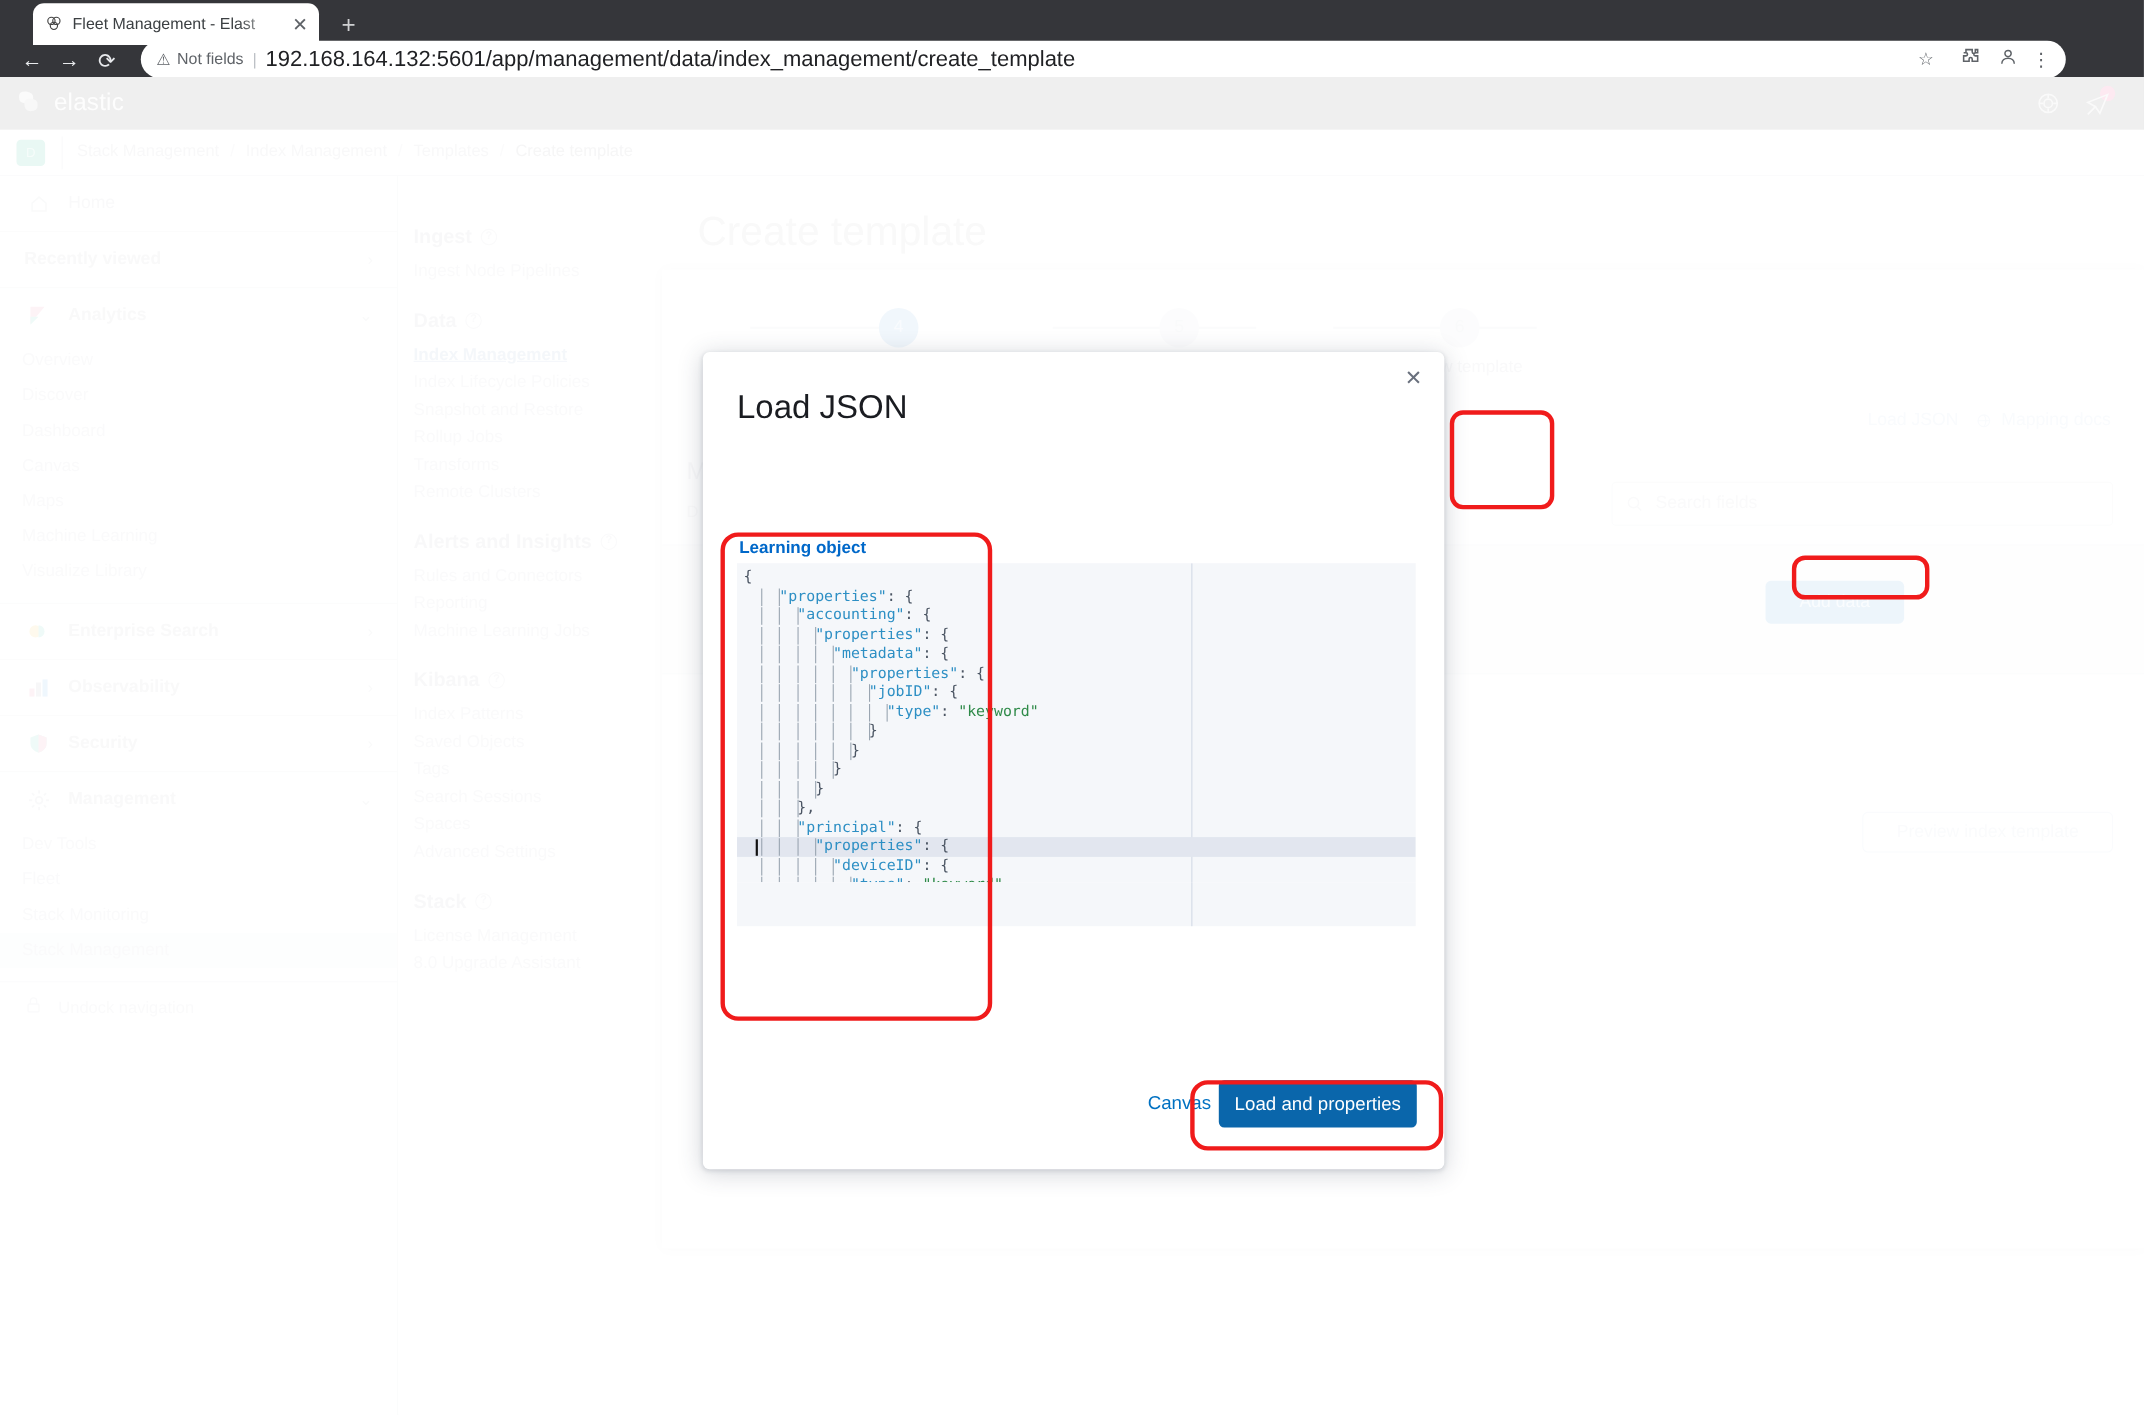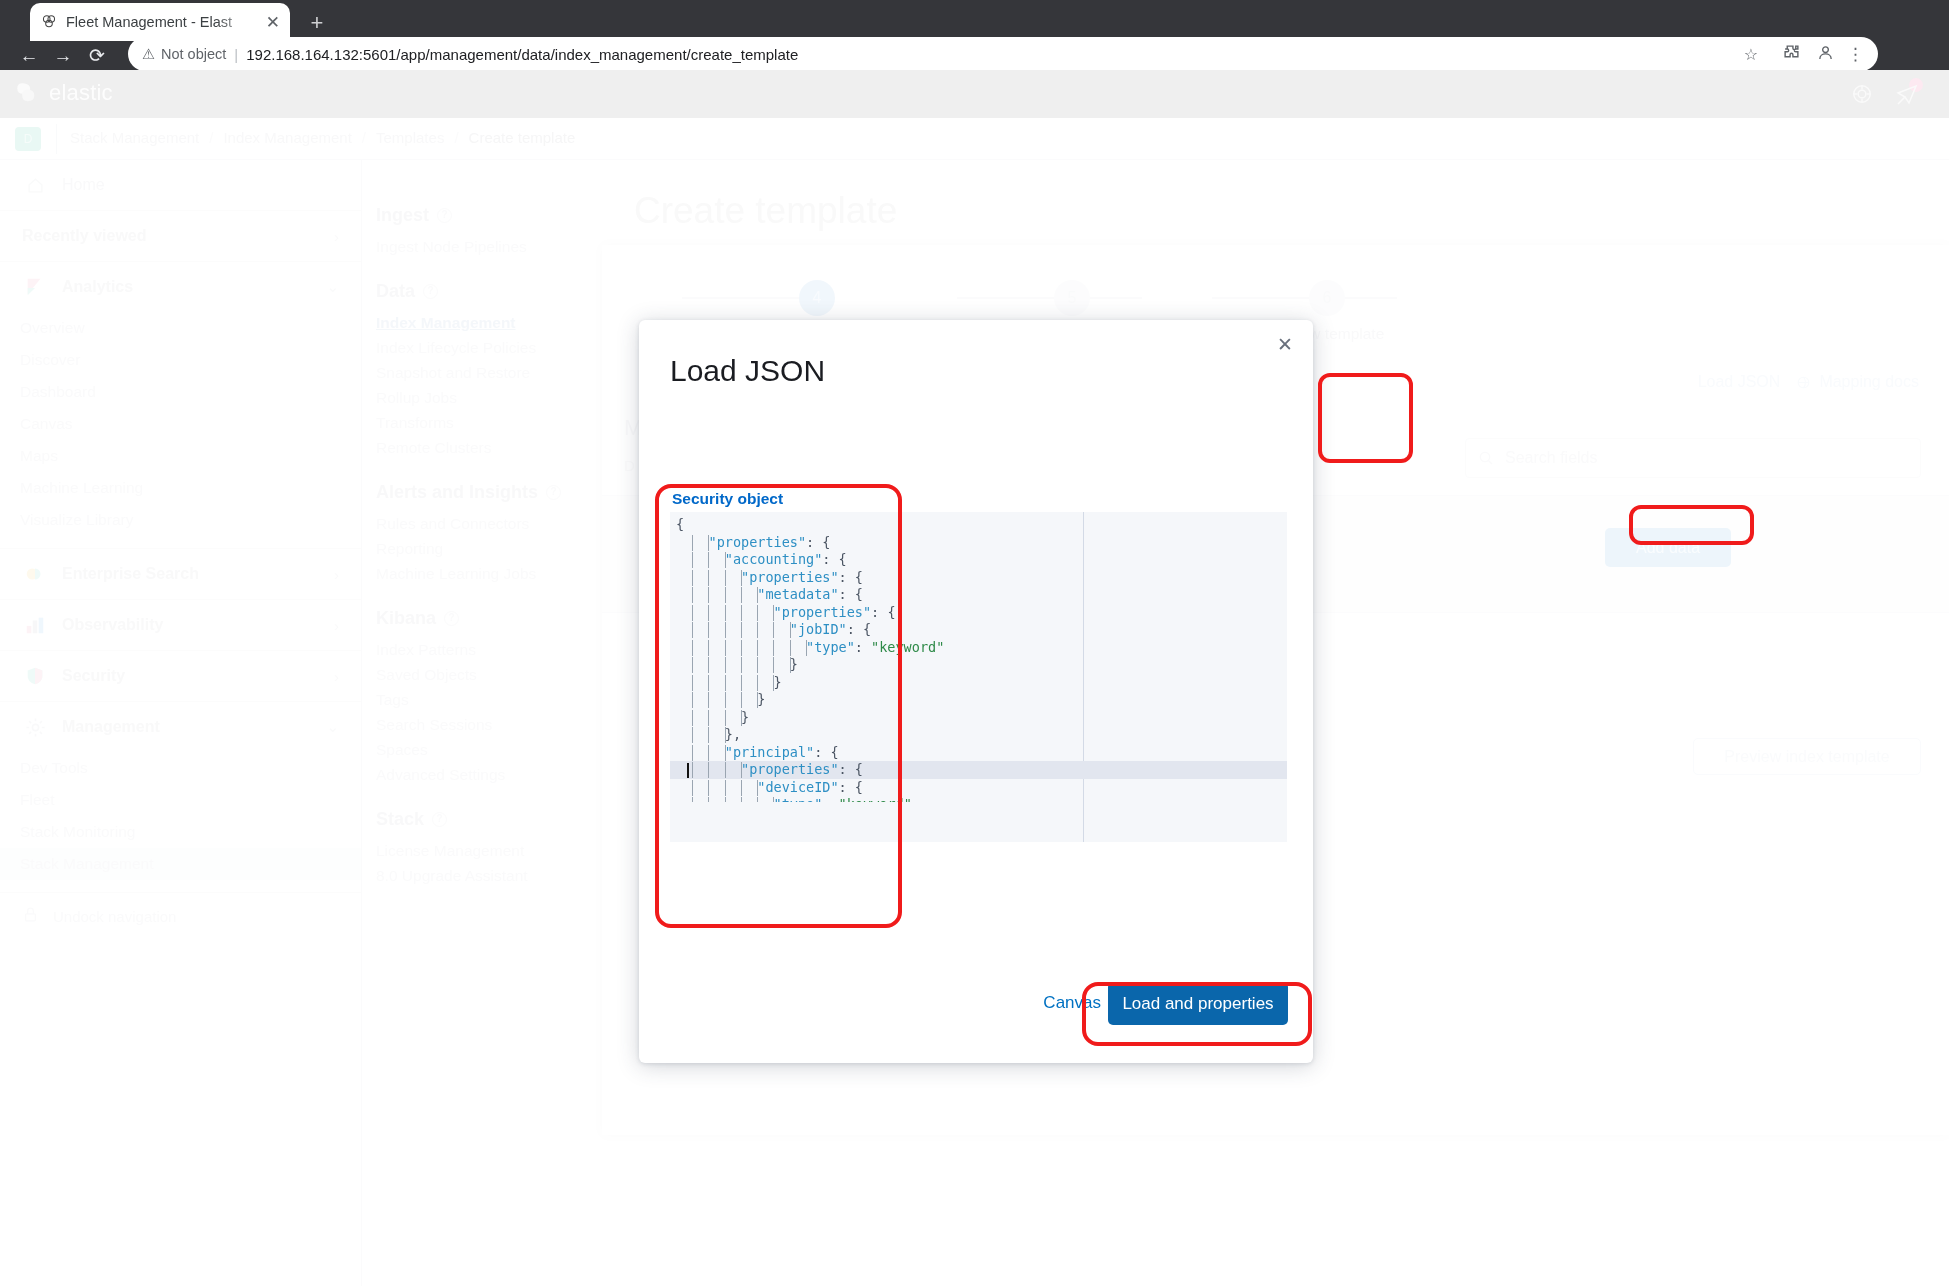--- a/index.html
+++ b/index.html
@@ -30,21 +30,21 @@
 
   #toolbar { position:absolute; top:41px; left:0; width:1949px; height:29px; display:flex; align-items:center; }
   .nav-btn { width:34px; height:29px; display:flex; align-items:center; justify-content:center; color:#e8eaed; font-size:19px; cursor:pointer; }
   #omnibox {
     position:absolute; left:128px; top:37px; width:1750px; height:34px;
     background:#ffffff; border-radius:17px; display:flex; align-items:center; padding:0 14px; gap:8px;
     font-size:15px; color:#202124;
   }
   #not-secure-wrap { display:flex; align-items:center; gap:6px; color:#5f6368; font-size:14.5px; }
   #omnibox-sep { color:#bdc1c6; }
-  #omni-url { color:#202124; font-size:15px; }
+  #omni-url { color:#202124; font-size:20px; }
   #star-icon { position:absolute; right:120px; color:#5f6368; font-size:16px; cursor:pointer; }
   #ext-icon  { position:absolute; right:78px;  color:#5f6368; font-size:16px; cursor:pointer; }
   #prof-icon { position:absolute; right:44px;  color:#5f6368; font-size:16px; cursor:pointer; }
   #menu-icon { position:absolute; right:14px;  color:#5f6368; font-size:17px; cursor:pointer; }
 
   
   #page { position:absolute; top:70px; left:0; width:1949px; height:1216px; background:#fff; }
 
   
   #kb-header { position:absolute; top:0; left:0; width:1949px; height:48px; background:#d4d4d4; }
@@ -182,21 +182,21 @@
     <div id="newtab-button">+</div>
   </div>
   <div id="toolbar">
     <div class="nav-btn" style="margin-left:12px">←</div>
     <div class="nav-btn">→</div>
     <div class="nav-btn">⟳</div>
   </div>
   <div id="omnibox">
     <span id="not-secure-wrap">
       <span>⚠</span>
-      <span>Not object</span>
+      <span>Not fields</span>
     </span>
     <span id="omnibox-sep">|</span>
     <span id="omni-url">192.168.164.132:5601/app/management/data/index_management/create_template</span>
     <span id="star-icon">☆</span>
     <span id="ext-icon">
       <svg width="17" height="17" viewBox="0 0 24 24" fill="none" stroke="#5f6368" stroke-width="2">
           <path d="M10 3h4v3a2 2 0 104 0V3h3v4h-3a2 2 0 100 4h3v7h-7v-3a2 2 0 10-4 0v3H3v-7h3a2 2 0 100-4H3V7h3V3z"></path>
         </svg>
     </span>
     <span id="prof-icon">
@@ -463,21 +463,21 @@
 
       <div id="preview-btn">Preview index template</div>
     </div>
   </div>
 
   <div id="modal-overlay"></div>
   <div id="modal">
     <div id="modal-close">✕</div>
     <div id="modal-title">Load JSON</div>
 
-    <div id="editor-label">Security object</div>
+    <div id="editor-label">Learning object</div>
 
     <div id="code-editor">
       <div id="code-ruler"></div>
       <div id="caret-line"></div>
       <pre id="code-lines"><div class="cl"><span style="position: relative; white-space: pre;"><span class="tok-pun">{</span></span></div><div class="cl"><span style="position: absolute; top: 1px; height: 16px; width: 1px; background: rgb(154, 165, 177); left: 16.24px;"></span><span style="position: absolute; top: 1px; height: 16px; width: 1px; background: rgb(154, 165, 177); left: 32.48px;"></span><span style="position: relative; white-space: pre;">    <span class="tok-key">"properties"</span><span class="tok-pun">:</span> <span class="tok-pun">{</span></span></div><div class="cl"><span style="position: absolute; top: 1px; height: 16px; width: 1px; background: rgb(154, 165, 177); left: 16.24px;"></span><span style="position: absolute; top: 1px; height: 16px; width: 1px; background: rgb(154, 165, 177); left: 32.48px;"></span><span style="position: absolute; top: 1px; height: 16px; width: 1px; background: rgb(154, 165, 177); left: 48.72px;"></span><span style="position: relative; white-space: pre;">      <span class="tok-key">"accounting"</span><span class="tok-pun">:</span> <span class="tok-pun">{</span></span></div><div class="cl"><span style="position: absolute; top: 1px; height: 16px; width: 1px; background: rgb(154, 165, 177); left: 16.24px;"></span><span style="position: absolute; top: 1px; height: 16px; width: 1px; background: rgb(154, 165, 177); left: 32.48px;"></span><span style="position: absolute; top: 1px; height: 16px; width: 1px; background: rgb(154, 165, 177); left: 48.72px;"></span><span style="position: absolute; top: 1px; height: 16px; width: 1px; background: rgb(154, 165, 177); left: 64.96px;"></span><span style="position: relative; white-space: pre;">        <span class="tok-key">"properties"</span><span class="tok-pun">:</span> <span class="tok-pun">{</span></span></div><div class="cl"><span style="position: absolute; top: 1px; height: 16px; width: 1px; background: rgb(154, 165, 177); left: 16.24px;"></span><span style="position: absolute; top: 1px; height: 16px; width: 1px; background: rgb(154, 165, 177); left: 32.48px;"></span><span style="position: absolute; top: 1px; height: 16px; width: 1px; background: rgb(154, 165, 177); left: 48.72px;"></span><span style="position: absolute; top: 1px; height: 16px; width: 1px; background: rgb(154, 165, 177); left: 64.96px;"></span><span style="position: absolute; top: 1px; height: 16px; width: 1px; background: rgb(154, 165, 177); left: 81.2px;"></span><span style="position: relative; white-space: pre;">          <span class="tok-key">"metadata"</span><span class="tok-pun">:</span> <span class="tok-pun">{</span></span></div><div class="cl"><span style="position: absolute; top: 1px; height: 16px; width: 1px; background: rgb(154, 165, 177); left: 16.24px;"></span><span style="position: absolute; top: 1px; height: 16px; width: 1px; background: rgb(154, 165, 177); left: 32.48px;"></span><span style="position: absolute; top: 1px; height: 16px; width: 1px; background: rgb(154, 165, 177); left: 48.72px;"></span><span style="position: absolute; top: 1px; height: 16px; width: 1px; background: rgb(154, 165, 177); left: 64.96px;"></span><span style="position: absolute; top: 1px; height: 16px; width: 1px; background: rgb(154, 165, 177); left: 81.2px;"></span><span style="position: absolute; top: 1px; height: 16px; width: 1px; background: rgb(154, 165, 177); left: 97.44px;"></span><span style="position: relative; white-space: pre;">            <span class="tok-key">"properties"</span><span class="tok-pun">:</span> <span class="tok-pun">{</span></span></div><div class="cl"><span style="position: absolute; top: 1px; height: 16px; width: 1px; background: rgb(154, 165, 177); left: 16.24px;"></span><span style="position: absolute; top: 1px; height: 16px; width: 1px; background: rgb(154, 165, 177); left: 32.48px;"></span><span style="position: absolute; top: 1px; height: 16px; width: 1px; background: rgb(154, 165, 177); left: 48.72px;"></span><span style="position: absolute; top: 1px; height: 16px; width: 1px; background: rgb(154, 165, 177); left: 64.96px;"></span><span style="position: absolute; top: 1px; height: 16px; width: 1px; background: rgb(154, 165, 177); left: 81.2px;"></span><span style="position: absolute; top: 1px; height: 16px; width: 1px; background: rgb(154, 165, 177); left: 97.44px;"></span><span style="position: absolute; top: 1px; height: 16px; width: 1px; background: rgb(154, 165, 177); left: 113.68px;"></span><span style="position: relative; white-space: pre;">              <span class="tok-key">"jobID"</span><span class="tok-pun">:</span> <span class="tok-pun">{</span></span></div><div class="cl"><span style="position: absolute; top: 1px; height: 16px; width: 1px; background: rgb(154, 165, 177); left: 16.24px;"></span><span style="position: absolute; top: 1px; height: 16px; width: 1px; background: rgb(154, 165, 177); left: 32.48px;"></span><span style="position: absolute; top: 1px; height: 16px; width: 1px; background: rgb(154, 165, 177); left: 48.72px;"></span><span style="position: absolute; top: 1px; height: 16px; width: 1px; background: rgb(154, 165, 177); left: 64.96px;"></span><span style="position: absolute; top: 1px; height: 16px; width: 1px; background: rgb(154, 165, 177); left: 81.2px;"></span><span style="position: absolute; top: 1px; height: 16px; width: 1px; background: rgb(154, 165, 177); left: 97.44px;"></span><span style="position: absolute; top: 1px; height: 16px; width: 1px; background: rgb(154, 165, 177); left: 113.68px;"></span><span style="position: absolute; top: 1px; height: 16px; width: 1px; background: rgb(154, 165, 177); left: 129.92px;"></span><span style="position: relative; white-space: pre;">                <span class="tok-key">"type"</span><span class="tok-pun">:</span> <span class="tok-str">"keyword"</span></span></div><div class="cl"><span style="position: absolute; top: 1px; height: 16px; width: 1px; background: rgb(154, 165, 177); left: 16.24px;"></span><span style="position: absolute; top: 1px; height: 16px; width: 1px; background: rgb(154, 165, 177); left: 32.48px;"></span><span style="position: absolute; top: 1px; height: 16px; width: 1px; background: rgb(154, 165, 177); left: 48.72px;"></span><span style="position: absolute; top: 1px; height: 16px; width: 1px; background: rgb(154, 165, 177); left: 64.96px;"></span><span style="position: absolute; top: 1px; height: 16px; width: 1px; background: rgb(154, 165, 177); left: 81.2px;"></span><span style="position: absolute; top: 1px; height: 16px; width: 1px; background: rgb(154, 165, 177); left: 97.44px;"></span><span style="position: absolute; top: 1px; height: 16px; width: 1px; background: rgb(154, 165, 177); left: 113.68px;"></span><span style="position: relative; white-space: pre;">              <span class="tok-pun">}</span></span></div><div class="cl"><span style="position: absolute; top: 1px; height: 16px; width: 1px; background: rgb(154, 165, 177); left: 16.24px;"></span><span style="position: absolute; top: 1px; height: 16px; width: 1px; background: rgb(154, 165, 177); left: 32.48px;"></span><span style="position: absolute; top: 1px; height: 16px; width: 1px; background: rgb(154, 165, 177); left: 48.72px;"></span><span style="position: absolute; top: 1px; height: 16px; width: 1px; background: rgb(154, 165, 177); left: 64.96px;"></span><span style="position: absolute; top: 1px; height: 16px; width: 1px; background: rgb(154, 165, 177); left: 81.2px;"></span><span style="position: absolute; top: 1px; height: 16px; width: 1px; background: rgb(154, 165, 177); left: 97.44px;"></span><span style="position: relative; white-space: pre;">            <span class="tok-pun">}</span></span></div><div class="cl"><span style="position: absolute; top: 1px; height: 16px; width: 1px; background: rgb(154, 165, 177); left: 16.24px;"></span><span style="position: absolute; top: 1px; height: 16px; width: 1px; background: rgb(154, 165, 177); left: 32.48px;"></span><span style="position: absolute; top: 1px; height: 16px; width: 1px; background: rgb(154, 165, 177); left: 48.72px;"></span><span style="position: absolute; top: 1px; height: 16px; width: 1px; background: rgb(154, 165, 177); left: 64.96px;"></span><span style="position: absolute; top: 1px; height: 16px; width: 1px; background: rgb(154, 165, 177); left: 81.2px;"></span><span style="position: relative; white-space: pre;">          <span class="tok-pun">}</span></span></div><div class="cl"><span style="position: absolute; top: 1px; height: 16px; width: 1px; background: rgb(154, 165, 177); left: 16.24px;"></span><span style="position: absolute; top: 1px; height: 16px; width: 1px; background: rgb(154, 165, 177); left: 32.48px;"></span><span style="position: absolute; top: 1px; height: 16px; width: 1px; background: rgb(154, 165, 177); left: 48.72px;"></span><span style="position: absolute; top: 1px; height: 16px; width: 1px; background: rgb(154, 165, 177); left: 64.96px;"></span><span style="position: relative; white-space: pre;">        <span class="tok-pun">}</span></span></div><div class="cl"><span style="position: absolute; top: 1px; height: 16px; width: 1px; background: rgb(154, 165, 177); left: 16.24px;"></span><span style="position: absolute; top: 1px; height: 16px; width: 1px; background: rgb(154, 165, 177); left: 32.48px;"></span><span style="position: absolute; top: 1px; height: 16px; width: 1px; background: rgb(154, 165, 177); left: 48.72px;"></span><span style="position: relative; white-space: pre;">      <span class="tok-pun">}</span><span class="tok-pun">,</span></span></div><div class="cl"><span style="position: absolute; top: 1px; height: 16px; width: 1px; background: rgb(154, 165, 177); left: 16.24px;"></span><span style="position: absolute; top: 1px; height: 16px; width: 1px; background: rgb(154, 165, 177); left: 32.48px;"></span><span style="position: absolute; top: 1px; height: 16px; width: 1px; background: rgb(154, 165, 177); left: 48.72px;"></span><span style="position: relative; white-space: pre;">      <span class="tok-key">"principal"</span><span class="tok-pun">:</span> <span class="tok-pun">{</span></span></div><div class="cl"><span style="position: absolute; top: 1px; height: 16px; width: 1px; background: rgb(154, 165, 177); left: 16.24px;"></span><span style="position: absolute; top: 1px; height: 16px; width: 1px; background: rgb(154, 165, 177); left: 32.48px;"></span><span style="position: absolute; top: 1px; height: 16px; width: 1px; background: rgb(154, 165, 177); left: 48.72px;"></span><span style="position: absolute; top: 1px; height: 16px; width: 1px; background: rgb(154, 165, 177); left: 64.96px;"></span><span style="position: relative; white-space: pre;">        <span class="tok-key">"properties"</span><span class="tok-pun">:</span> <span class="tok-pun">{</span></span></div><div class="cl"><span style="position: absolute; top: 1px; height: 16px; width: 1px; background: rgb(154, 165, 177); left: 16.24px;"></span><span style="position: absolute; top: 1px; height: 16px; width: 1px; background: rgb(154, 165, 177); left: 32.48px;"></span><span style="position: absolute; top: 1px; height: 16px; width: 1px; background: rgb(154, 165, 177); left: 48.72px;"></span><span style="position: absolute; top: 1px; height: 16px; width: 1px; background: rgb(154, 165, 177); left: 64.96px;"></span><span style="position: absolute; top: 1px; height: 16px; width: 1px; background: rgb(154, 165, 177); left: 81.2px;"></span><span style="position: relative; white-space: pre;">          <span class="tok-key">"deviceID"</span><span class="tok-pun">:</span> <span class="tok-pun">{</span></span></div><div class="cl"><span style="position: absolute; top: 1px; height: 16px; width: 1px; background: rgb(154, 165, 177); left: 16.24px;"></span><span style="position: absolute; top: 1px; height: 16px; width: 1px; background: rgb(154, 165, 177); left: 32.48px;"></span><span style="position: absolute; top: 1px; height: 16px; width: 1px; background: rgb(154, 165, 177); left: 48.72px;"></span><span style="position: absolute; top: 1px; height: 16px; width: 1px; background: rgb(154, 165, 177); left: 64.96px;"></span><span style="position: absolute; top: 1px; height: 16px; width: 1px; background: rgb(154, 165, 177); left: 81.2px;"></span><span style="position: absolute; top: 1px; height: 16px; width: 1px; background: rgb(154, 165, 177); left: 97.44px;"></span><span style="position: relative; white-space: pre;">            <span class="tok-key">"type"</span><span class="tok-pun">:</span> <span class="tok-str">"keyword"</span></span></div></pre>
       <div id="caret"></div>
     </div>
     <div id="code-bottom">
       <div id="code-bottom-ruler"></div>
     </div>

